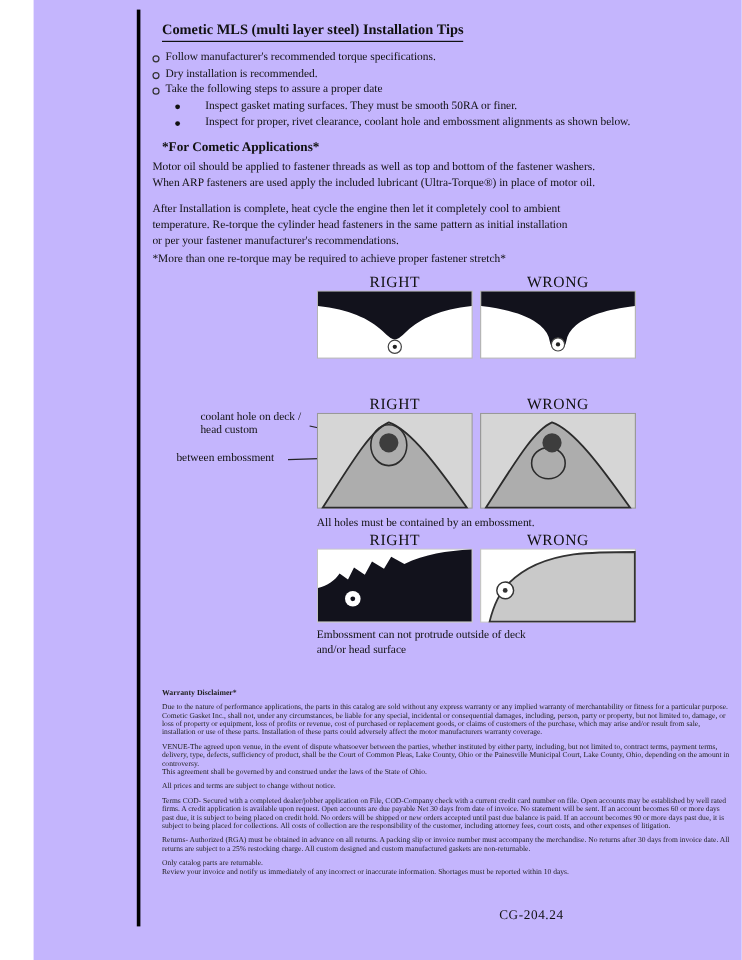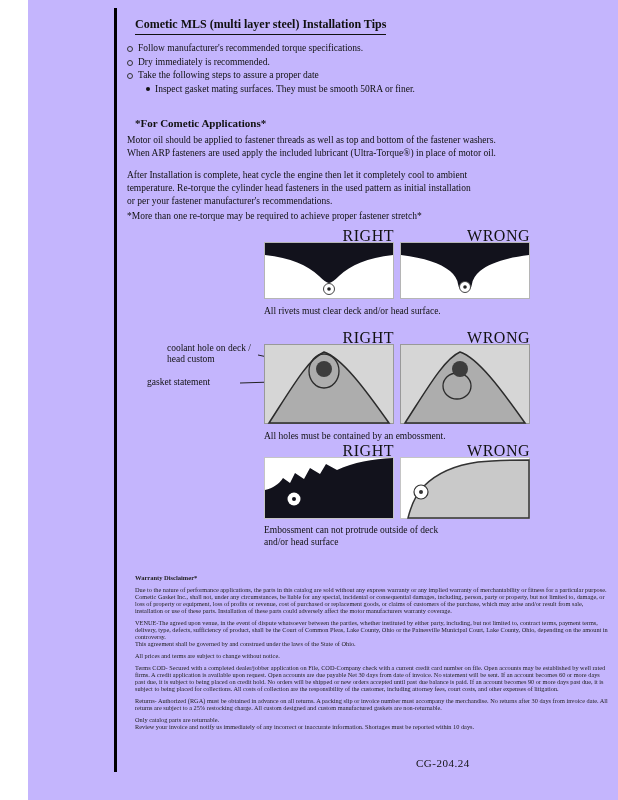--- a/index.html
+++ b/index.html
@@ -30,21 +30,21 @@
     display: inline-block;
   }
   .tips {
     position: absolute;
     left: 99px; top: 43px;
     width: 492px;
     font-size: 9.5px;
     line-height: 11px;
   }
   .tip-row { display: flex; align-items: flex-start; margin-bottom: 2.5px; text-align: right; }
-  .tip-row.sub { margin-left: 19px; }
+  .tip-row.sub { margin-left: 19px; gap: 16px; }
   .marker-open {
     flex: none;
     width: 4px; height: 4px;
     border: 1px solid #333;
     border-radius: 50%;
     margin: 3px 5px 0 0;
   }
   .marker-filled {
     flex: none;
     width: 4px; height: 4px;
@@ -65,22 +65,22 @@
     font-size: 9.5px;
     line-height: 13px;
     white-space: pre-line;
   }
   .para.p1 { top: 134px; }
   .para.p2 { top: 169px; }
   .para.note { top: 210px; }
   .dg-header {
     position: absolute;
     width: 130px;
-    text-align: right;
-    font-size: 16px;
+    text-align: center;
+    font-size: 13px;
     letter-spacing: 0.5px;
   }
   .dg-panel { position: absolute; width: 130px; }
   .dg-caption {
     position: absolute;
     left: 236px;
     font-size: 9.5px;
     line-height: 12px;
     white-space: pre-line;
   }
@@ -133,37 +133,41 @@
 
   <h1 class="title">Cometic MLS (multi layer steel) Installation Tips</h1>
 
   <div class="tips">
     <div class="tip-row">
       <span class="marker-open"></span>
       <span>Follow manufacturer's recommended torque specifications.</span>
     </div>
     <div class="tip-row">
       <span class="marker-open"></span>
-      <span>Dry immediately is recommended.</span>
+      <span>Dry installation is recommended.</span>
     </div>
     <div class="tip-row">
       <span class="marker-open"></span>
       <span>Take the following steps to assure a proper date</span>
     </div>
     <div class="tip-row sub">
       <span class="marker-filled"></span>
       <span>Inspect gasket mating surfaces.  They must be smooth 50RA or finer.</span>
+    </div>
+    <div class="tip-row sub">
+      <span class="marker-filled"></span>
+      <span>Inspect for proper, rivet clearance, coolant hole and embossment alignments as shown below.</span>
     </div>
   </div>
 
   <div class="diesel-heading">*For Cometic Applications*</div>
   <div class="para p1">Motor oil should be applied to fastener threads as well as top and bottom of the fastener washers.
 When ARP fasteners are used apply the included lubricant (Ultra-Torque®) in place of motor oil.</div>
   <div class="para p2">After Installation is complete, heat cycle the engine then let it completely cool to ambient
-temperature. Re-torque the cylinder head fasteners in the used pattern as initial installation
+temperature. Re-torque the cylinder head fasteners in the same pattern as initial installation
 or per your fastener manufacturer's recommendations.</div>
   <div class="para note">*More than one re-torque may be required to achieve proper fastener stretch*</div>
 
   <div class="dg-header col-left r1-h">RIGHT</div>
   <div class="dg-header col-right r1-h">WRONG</div>
 
   <div class="dg-panel col-left r1-p">
     <svg width="130" height="57" viewBox="0 0 130 57">
       <rect x="0.5" y="0.5" width="129" height="56" fill="#ffffff" stroke="#b5b5b5"></rect>
       <path d="M1,1 H129 V13 C103,16 87,23 75,34 Q68,41 65,41 Q62,41 55,34 C43,23 27,16 1,13 Z" fill="#12121c"></path>
@@ -172,27 +176,26 @@
     </svg>
   </div>
   <div class="dg-panel col-right r1-p">
     <svg width="130" height="57" viewBox="0 0 130 57">
       <rect x="0.5" y="0.5" width="129" height="56" fill="#ffffff" stroke="#b5b5b5"></rect>
       <path d="M1,1 H129 V13 C105,16 90,21 80,29 Q73,35 72,42 Q71,49 65,49 Q59,49 58,42 Q57,35 50,29 C40,21 25,16 1,13 Z" fill="#12121c"></path>
       <circle cx="65" cy="45" r="5.5" fill="#ffffff" stroke="#444" stroke-width="1"></circle>
       <circle cx="65" cy="45" r="1.8" fill="#222"></circle>
     </svg>
   </div>
-  <div class="dg-caption r1-c">All rivets must clear deck and/or head surface.</div>
 
   <div class="dg-header col-left r2-h">RIGHT</div>
   <div class="dg-header col-right r2-h">WRONG</div>
 
   <div class="dg-label label-coolant">coolant hole on deck / head custom</div>
-  <div class="dg-label label-embossment">gasket statement</div>
+  <div class="dg-label label-embossment">between embossment</div>
   <svg class="arrows" width="175" height="55" viewBox="0 0 175 55">
     <line x1="111" y1="14" x2="172" y2="27" stroke="#222" stroke-width="1"></line>
     <polygon points="172,27 165.5,28.7 166.7,22.8" fill="#222"></polygon>
     <line x1="93" y1="42" x2="158" y2="40" stroke="#222" stroke-width="1"></line>
     <polygon points="158,40 152.1,43.2 151.9,37.2" fill="#222"></polygon>
   </svg>
 
   <div class="dg-panel col-left r2-p">
     <svg width="130" height="80" viewBox="0 0 130 80">
       <rect x="0.5" y="0.5" width="129" height="79" fill="#d6d6d6" stroke="#999"></rect>

